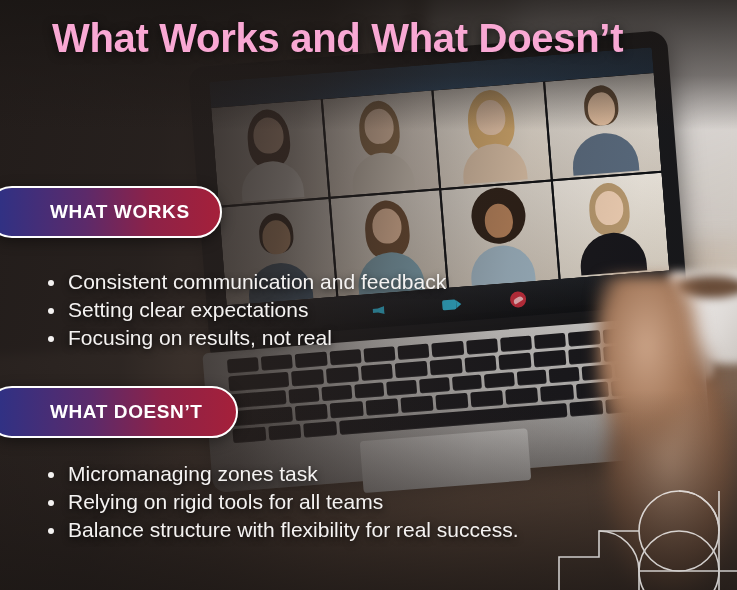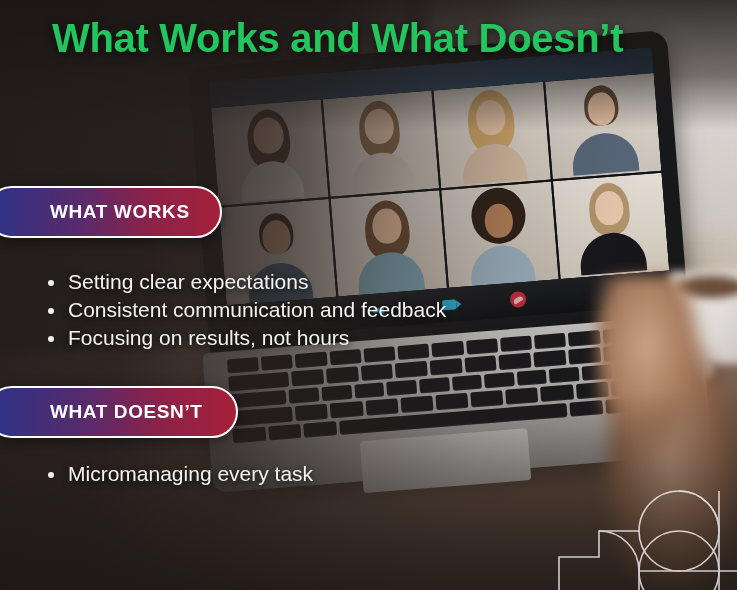--- a/index.html
+++ b/index.html
@@ -168,21 +168,21 @@
   }
 
   
   .decor{ position:absolute; right:0; bottom:0; width:180px; height:145px; opacity:.85; }
 
   
   .content{ position:absolute; inset:0; }
 
   .title{
     position:absolute; left:52px; top:12px; width:640px;
-    color:#22c55e; font-size:40px; line-height:52px;
+    color:#f9a8d4; font-size:40px; line-height:52px;
     font-weight:700; letter-spacing:-0.3px;
     text-shadow:0 2px 10px rgba(0,0,0,.6);
   }
   .title .l2{ display:block; }
 
   .badge{
     position:absolute; left:-14px; height:52px;
     background:linear-gradient(90deg,#2b3287 0%, #5c2a6a 42%, #8d2248 70%, #a5203a 100%);
     border:2px solid #ffffff;
     border-radius:30px;
@@ -383,27 +383,29 @@
 
     <h1 class="title">
       <span>What Works and What Doesn’t</span>
     </h1>
 
     <div class="badge badge-works">
       <span>WHAT WORKS</span>
     </div>
 
     <ul class="list list-works">
+      <li>Consistent communication and feedback</li>
       <li>Setting clear expectations</li>
-      <li>Consistent communication and feedback</li>
-      <li>Focusing on results, not hours</li>
+      <li>Focusing on results, not real</li>
     </ul>
 
     <div class="badge badge-doesnt">
       <span>WHAT DOESN’T</span>
     </div>
 
     <ul class="list list-doesnt">
-      <li>Micromanaging every task</li>
+      <li>Micromanaging zones task</li>
+      <li>Relying on rigid tools for all teams</li>
+      <li>Balance structure with flexibility for real success.</li>
     </ul>
 
   </div>
 </div>
 
 </body></html>

